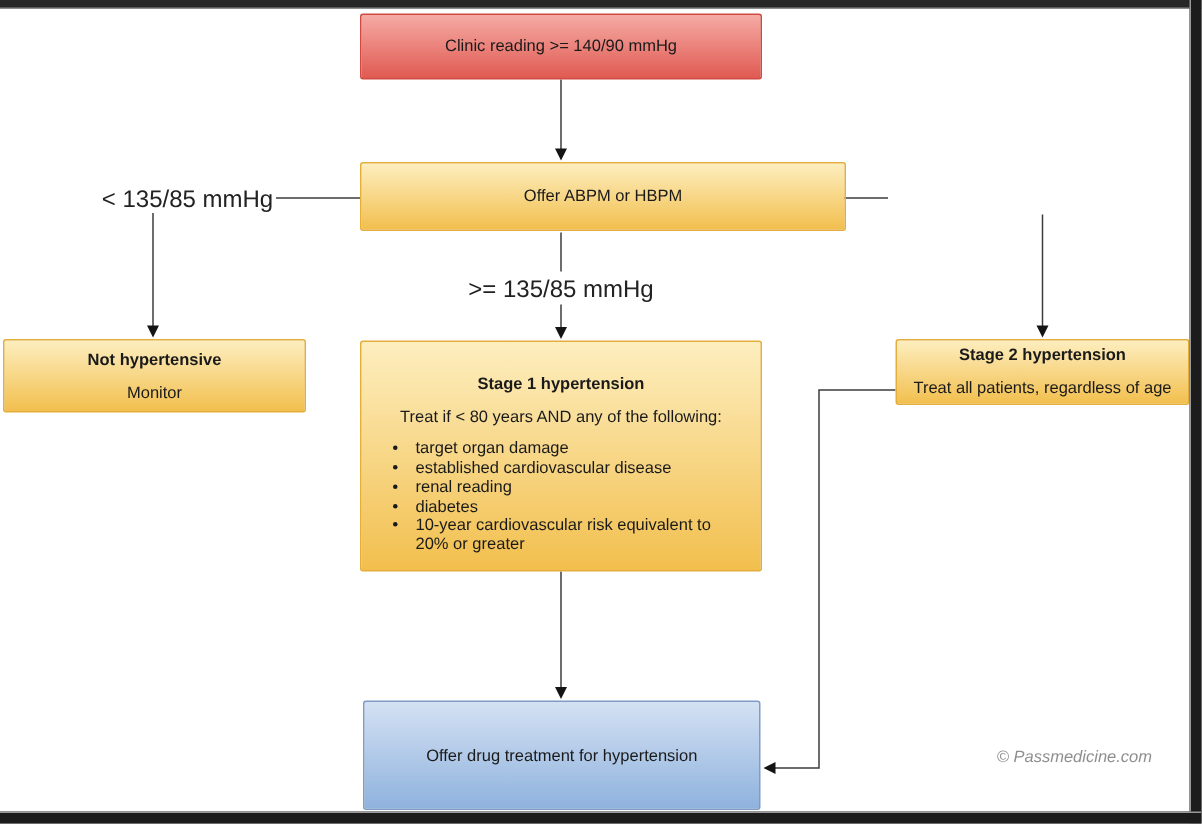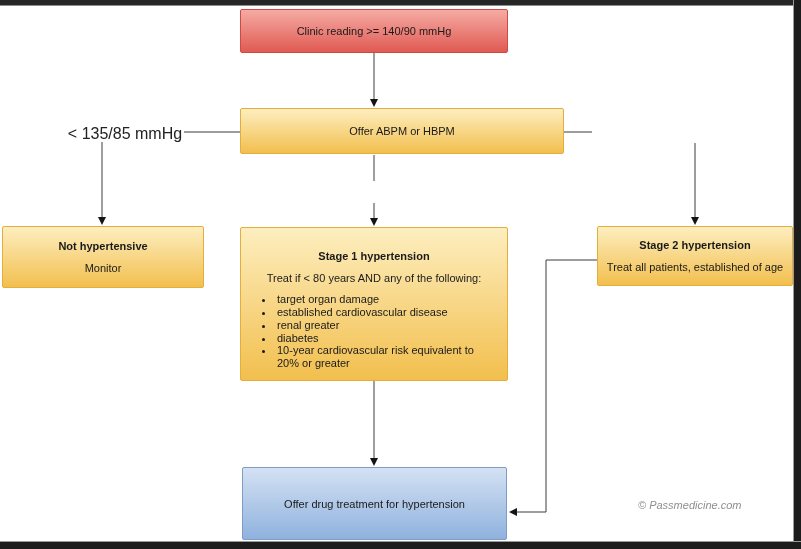--- a/index.html
+++ b/index.html
@@ -18,34 +18,34 @@
   .node{position:absolute;z-index:2;border-radius:2px;box-sizing:border-box;
         display:flex;flex-direction:column;justify-content:center;
         font-size:11px;text-align:center;}
   .node.red{background:linear-gradient(180deg,#f5aba4 0%,#e05a52 100%);border:1px solid #cf4a42;}
   .node.yellow{background:linear-gradient(180deg,#fdeebf 0%,#f2bf4e 100%);border:1px solid #e4ae3c;}
   .node.blue{background:linear-gradient(180deg,#d4e1f3 0%,#8fb2de 100%);border:1px solid #7e9cc5;}
   .node .title{font-weight:bold;}
   .node .sub{margin-top:10px;}
   #node-clinic{left:240px;top:9px;width:268px;height:44px;}
   #node-abpm{left:240px;top:108px;width:324px;height:46px;}
-  #node-nothtn{left:2px;top:226px;width:202px;height:62px;}
+  #node-nothtn{left:2px;top:226px;width:202px;height:49px;}
   #node-stage1{left:240px;top:227px;width:268px;height:154px;justify-content:flex-start;padding-top:22px;}
-  #node-stage2{left:597px;top:226px;width:196px;height:60px;}
+  #node-stage2{left:597px;top:226px;width:196px;height:44px;}
   #node-drug{left:242px;top:467px;width:265px;height:73px;font-weight:normal;}
   #node-stage1 ul{margin:9px 0 0 0;padding:0 10px 0 34px;text-align:left;align-self:flex-start;
                   line-height:1.17;list-style:disc;}
   #node-stage1 li{margin:0;padding-left:2px;}
   
   .edge-label{position:absolute;z-index:3;font-size:16px;color:#222;text-align:center;}
   #label-left{left:58px;top:125px;width:134px;}
   #label-right{left:583px;top:125px;width:134px;}
   #label-mid{left:307px;top:185px;width:134px;}
   
-  #credit{position:absolute;z-index:3;left:638px;top:499px;width:130px;text-align:left;
+  #credit{position:absolute;z-index:3;left:638px;top:499px;width:130px;text-align:right;
           font-size:11px;font-style:italic;color:#8f8f8f;}
 </style>
 </head>
 <body>
 
 <div id="root">
 
   <svg id="edges" viewBox="0 0 801 549">
 
     <line x1="374" y1="53" x2="374" y2="100"></line>
@@ -74,41 +74,42 @@
 
   <div id="node-clinic" class="node red">
     <span>Clinic reading &gt;= 140/90 mmHg</span>
   </div>
 
   <div id="node-abpm" class="node yellow">
     <span>Offer ABPM or HBPM</span>
   </div>
 
   <div class="edge-label" id="label-left">&lt; 135/85 mmHg</div>
+  <div class="edge-label" id="label-mid">&gt;= 135/85 mmHg</div>
 
   <div id="node-nothtn" class="node yellow">
     <div class="title">Not hypertensive</div>
     <div class="sub">Monitor</div>
   </div>
 
   <div id="node-stage1" class="node yellow">
     <div class="title">Stage 1 hypertension</div>
     <div class="sub">Treat if &lt; 80 years AND any of the following:</div>
     <ul>
       <li>target organ damage</li>
       <li>established cardiovascular disease</li>
-      <li>renal greater</li>
+      <li>renal reading</li>
       <li>diabetes</li>
       <li>10-year cardiovascular risk equivalent to 20% or greater</li>
     </ul>
   </div>
 
   <div id="node-stage2" class="node yellow">
     <div class="title">Stage 2 hypertension</div>
-    <div class="sub">Treat all patients, established of age</div>
+    <div class="sub">Treat all patients, regardless of age</div>
   </div>
 
   <div id="node-drug" class="node blue">
     <span>Offer drug treatment for hypertension</span>
   </div>
 
   <div id="credit">© Passmedicine.com</div>
 
   <div class="bar" id="bar-top"></div>
   <div class="bar" id="bar-right"></div>

